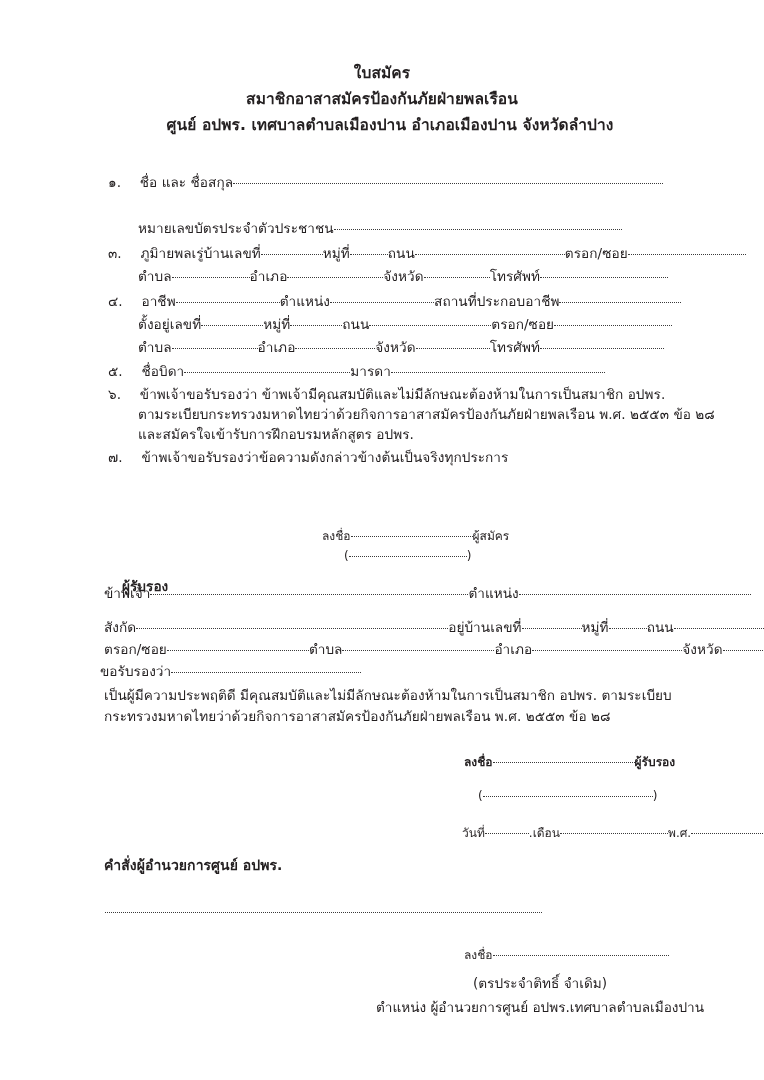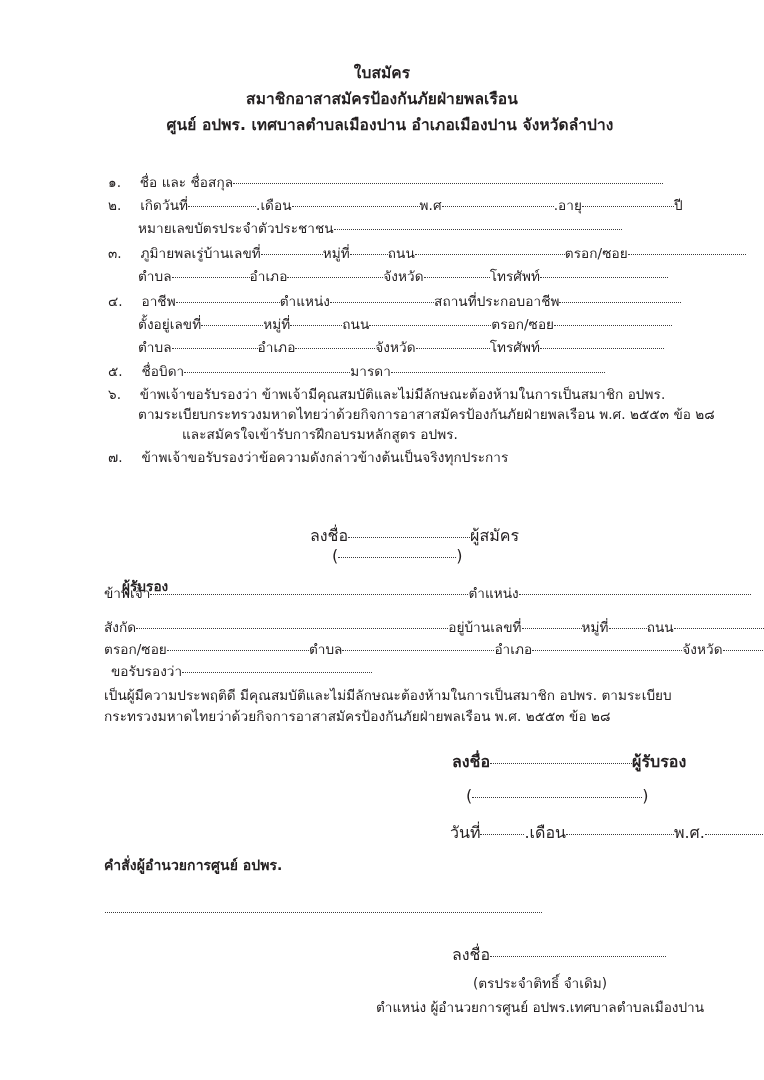--- a/index.html
+++ b/index.html
@@ -62,23 +62,24 @@
   
   .rule {
     position: absolute;
     border-bottom: 1.5px dotted #3a3a3a;
     height: 0;
   }
 
   
   .sig {
     position: absolute;
-    font-size: 16px;
+    font-size: 12px;
     line-height: 18px;
     white-space: nowrap;
+    margin-left: 12px;
   }
   .center-text {
     position: absolute;
     font-size: 13.6px;
     line-height: 19px;
     white-space: nowrap;
     text-align: center;
   }
 </style>
 </head>
@@ -91,25 +92,20 @@
     <div class="title-line t2">สมาชิกอาสาสมัครป้องกันภัยฝ่ายพลเรือน</div>
     <div class="title-line t3">ศูนย์ อปพร. เทศบาลตำบลเมืองปาน  อำเภอเมืองปาน จังหวัดลำปาง</div>
   </div>
 
   <div class="row" style="left:108px; top:173px;">
     <span class="seg">๑.</span>
     <span style="display:inline-block;width:10px;"></span>
     <span class="seg">ชื่อ และ ชื่อสกุล</span><span class="dots" style="width:430px;"></span>
   </div>
 
-  <div class="row" style="left:108px; top:196px;">
-    <span class="seg">๒.</span>
-    <span style="display:inline-block;width:10px;"></span>
-    <span class="seg">เกิดวันที่</span><span class="dots" style="width:68px;"></span><span class="seg">.เดือน</span><span class="dots" style="width:128px;"></span><span class="seg"> พ.ศ</span><span class="dots" style="width:112px;"></span><span class="seg">.อายุ</span><span class="dots" style="width:92px;"></span><span class="seg">ปี</span>
-  </div>
 
   <div class="row" style="left:138px; top:219px;">
     <span class="seg">หมายเลขบัตรประจำตัวประชาชน</span><span class="dots" style="width:288px;"></span>
   </div>
 
   <div class="row" style="left:108px; top:244px;">
     <span class="seg">๓.</span>
     <span style="display:inline-block;width:10px;"></span>
     <span class="seg">ภูมิายพลเรู่บ้านเลขที่</span><span class="dots" style="width:62px;"></span><span class="seg">หมู่ที่</span><span class="dots" style="width:38px;"></span><span class="seg">ถนน</span><span class="dots" style="width:150px;"></span><span class="seg">ตรอก/ซอย</span><span class="dots" style="width:118px;"></span>
   </div>
@@ -139,21 +135,21 @@
   </div>
 
   <div class="row" style="left:108px; top:385px;">
     <span class="seg">๖.</span>
     <span style="display:inline-block;width:10px;"></span>
     <span class="seg">ข้าพเจ้าขอรับรองว่า  ข้าพเจ้ามีคุณสมบัติและไม่มีลักษณะต้องห้ามในการเป็นสมาชิก  อปพร.</span>
   </div>
   <div class="row" style="left:138px; top:405px;">
     <span class="seg">ตามระเบียบกระทรวงมหาดไทยว่าด้วยกิจการอาสาสมัครป้องกันภัยฝ่ายพลเรือน  พ.ศ. ๒๕๕๓ ข้อ ๒๘</span>
   </div>
-  <div class="row" style="left:138px; top:425px;margin-left:44px;">
+  <div class="row" style="left:138px; top:425px;">
     <span class="seg">และสมัครใจเข้ารับการฝึกอบรมหลักสูตร อปพร.</span>
   </div>
 
   <div class="row" style="left:108px; top:448px;">
     <span class="seg">๗.</span>
     <span style="display:inline-block;width:10px;"></span>
     <span class="seg">ข้าพเจ้าขอรับรองว่าข้อความดังกล่าวข้างต้นเป็นจริงทุกประการ</span>
   </div>
 
   <div class="sig" style="left:310px; top:527px;">
@@ -172,21 +168,21 @@
   </div>
 
   <div class="row" style="left:104px; top:618px;">
     <span class="seg">สังกัด</span><span class="dots" style="width:312px;"></span><span class="seg">อยู่บ้านเลขที่</span><span class="dots" style="width:60px;"></span><span class="seg">หมู่ที่</span><span class="dots" style="width:38px;"></span><span class="seg">ถนน</span><span class="dots" style="width:182px;"></span>
   </div>
 
   <div class="row" style="left:104px; top:640px;">
     <span class="seg">ตรอก/ซอย</span><span class="dots" style="width:142px;"></span><span class="seg">ตำบล</span><span class="dots" style="width:152px;"></span><span class="seg">อำเภอ</span><span class="dots" style="width:150px;"></span><span class="seg">จังหวัด</span><span class="dots" style="width:132px;"></span>
   </div>
 
-  <div class="row" style="left:111px; top:662px;">
+  <div class="row" style="left:100px; top:662px;">
     <span class="seg">ขอรับรองว่า</span><span class="dots" style="width:190px;"></span>
   </div>
 
   <div class="row" style="left:104px; top:686px;">
     <span class="seg">เป็นผู้มีความประพฤติดี มีคุณสมบัติและไม่มีลักษณะต้องห้ามในการเป็นสมาชิก  อปพร. ตามระเบียบ</span>
   </div>
   <div class="row" style="left:104px; top:707px;">
     <span class="seg">กระทรวงมหาดไทยว่าด้วยกิจการอาสาสมัครป้องกันภัยฝ่ายพลเรือน พ.ศ. ๒๕๕๓ ข้อ ๒๘</span>
   </div>
 

